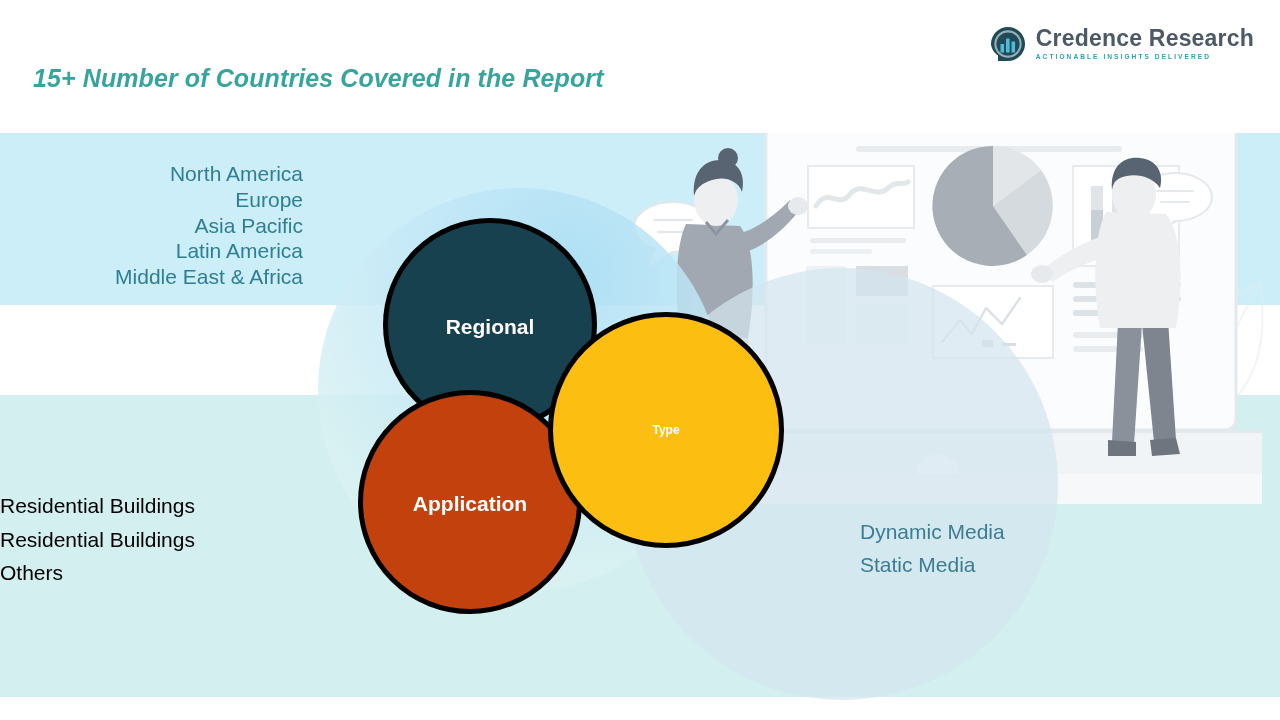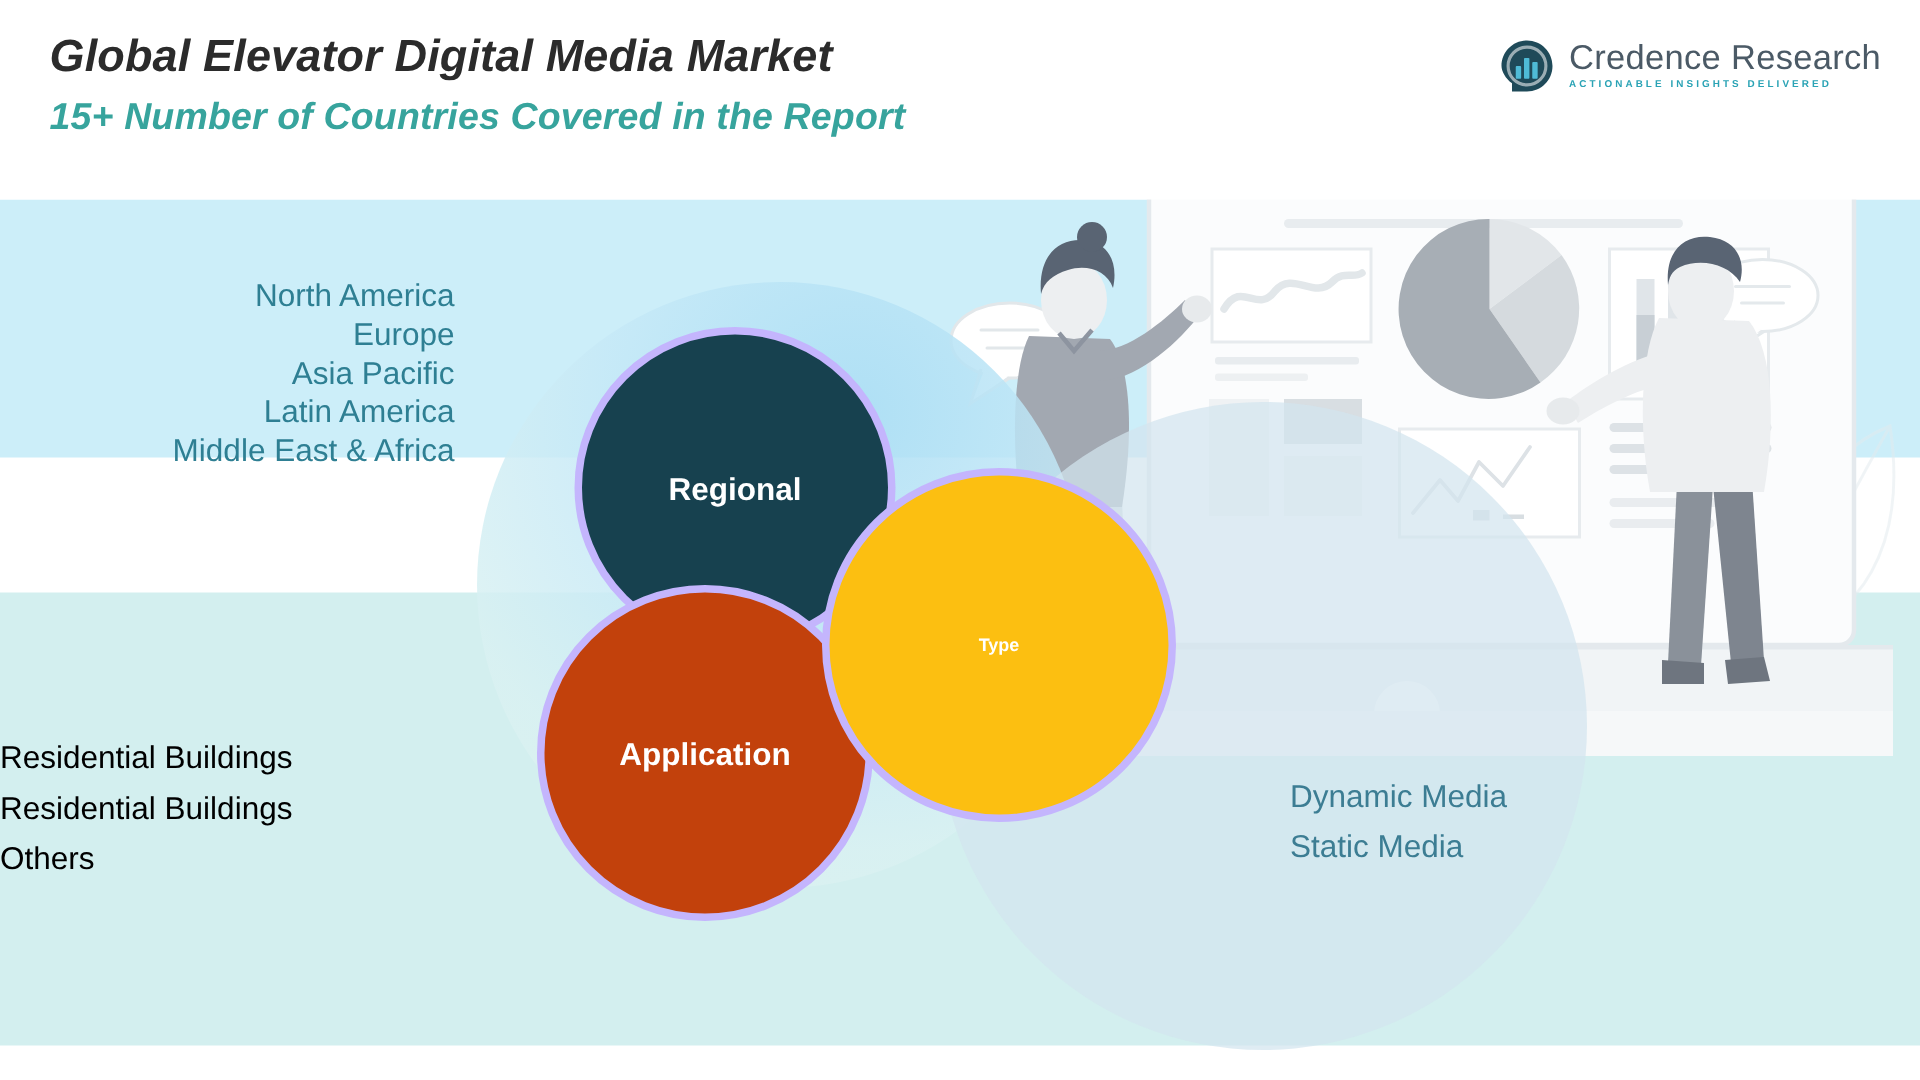--- a/index.html
+++ b/index.html
@@ -31,21 +31,21 @@
   #subtitle{
     position:absolute;left:33px;top:64px;
     font-size:25px;font-weight:bold;font-style:italic;
     color:#37A49D;letter-spacing:0.1px;white-space:nowrap;
   }
 
   
   #logo{position:absolute;right:26px;top:25px;display:flex;align-items:center;gap:9px;z-index:31;}
   #logo-mark{width:38px;height:38px;flex:0 0 auto;}
   #logo-text{display:flex;flex-direction:column;line-height:1;}
-  #logo-name{font-size:23px;color:#4B5A66;letter-spacing:.2px;white-space:nowrap;}
+  #logo-name{font-size:23px;color:#4B5A66;letter-spacing:.2px;white-space:nowrap;font-weight:bold;}
   #logo-tag{
     font-size:6.6px;color:#2AA3B5;letter-spacing:2.05px;
     margin-top:4px;white-space:nowrap;text-transform:uppercase;font-weight:bold;
   }
 
   
   #illustration{position:absolute;left:620px;top:84px;width:660px;height:420px;z-index:5;}
 
   
   .deco{position:absolute;border-radius:50%;z-index:8;}
@@ -55,21 +55,21 @@
     opacity:.85;
   }
   #deco-grey{
     left:626px;top:268px;width:432px;height:432px;
     background:#D2E4EE;opacity:.72;
   }
 
   
   .circle{
     position:absolute;border-radius:50%;
-    border:5px solid #c4b5fd;
+    border:5px solid #000000;
     box-sizing:border-box;
     display:flex;align-items:center;justify-content:center;
     color:#ffffff;font-weight:bold;
   }
   .circle span{pointer-events:none;}
   #circle-regional{
     left:383px;top:218px;width:214px;height:214px;
     background:#17414F;z-index:10;
   }
   #circle-regional span{font-size:21px;transform:translateY(2px);}
@@ -82,21 +82,21 @@
     left:548px;top:312px;width:236px;height:236px;
     background:#FCBF11;z-index:12;
   }
   #circle-type span{font-size:12px;transform:translateY(0px);}
 
   
   .labels{position:absolute;z-index:20;color:#2F7C8C;}
   .labels div{white-space:nowrap;}
   #labels-regional{
     left:0px;top:161px;width:303px;text-align:right;
-    font-size:21px;line-height:25.8px;color:#2E7F93;margin-top:24px;
+    font-size:21px;line-height:25.8px;color:#2E7F93;
   }
   #labels-application{
     left:0px;top:489px;width:267px;text-align:left;
     font-size:21px;line-height:33.5px;color:#000000;
   }
   #labels-type{
     left:860px;top:515px;text-align:left;
     font-size:21px;line-height:33px;color:#3C7D93;
   }
 </style>
@@ -247,21 +247,20 @@
         <ellipse cx="514" cy="110" rx="22" ry="26" fill="#EDEFF1"></ellipse>
         <path d="M492 106 C490 82 504 72 520 74 C538 76 544 90 540 104 C532 92 514 88 500 94 C494 97 493 101 492 106 Z" fill="#596473"></path>
       </g>
     </svg>
   </div>
 
   <div class="deco" id="deco-blue"></div>
   <div class="deco" id="deco-grey"></div>
 
   <div id="header">
-    <div id="title">Global Elevator Digital Media Market</div>
     <div id="subtitle">15+ Number of Countries Covered in the Report</div>
   </div>
 
   <div id="logo">
     <div id="logo-mark">
       <svg viewBox="0 0 38 38" width="38" height="38" xmlns="http://www.w3.org/2000/svg">
         <path d="M19 2 C28.4 2 36 9.6 36 19 C36 28.4 28.4 36 19 36 L9 36 L9 30.5 C4.7 27.4 2 22.5 2 19 C2 9.6 9.6 2 19 2 Z" fill="#1F4A59"></path>
         <circle cx="19" cy="19" r="12.6" fill="none" stroke="#FFFFFF" stroke-width="2.1" opacity="0.55"></circle>
         <g fill="#4FBBD6">
           <rect x="11.5" y="19" width="3.6" height="8.5" rx="0.6"></rect>

